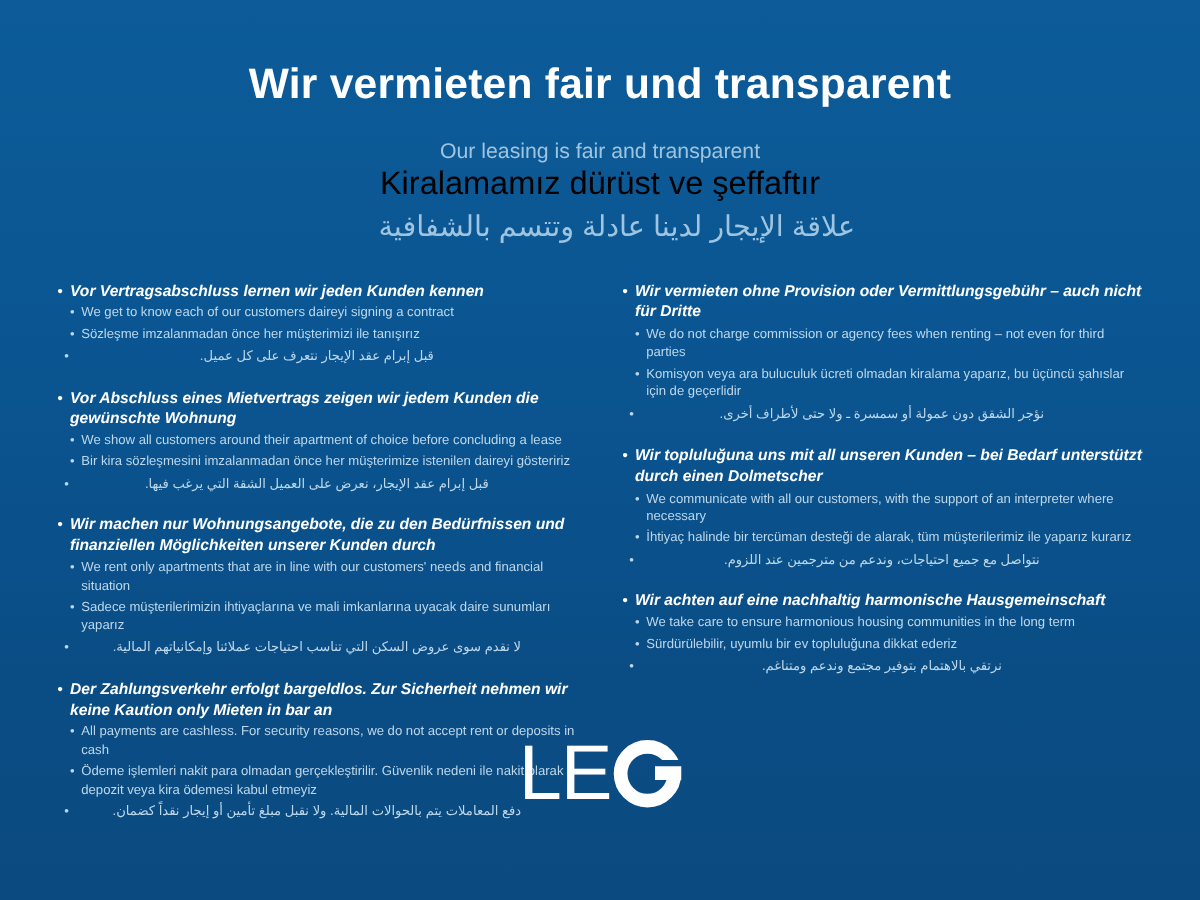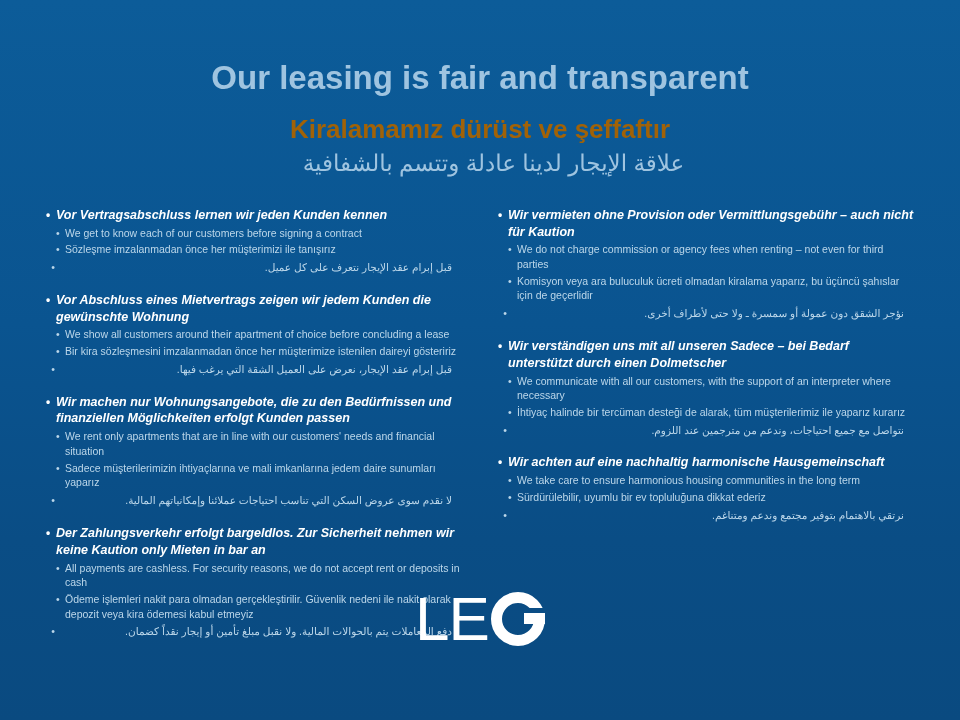--- a/index.html
+++ b/index.html
@@ -23,31 +23,31 @@
     padding-top: 48px;
   }
   .title-de {
     font-size: 34px;
     font-weight: bold;
     letter-spacing: 0.2px;
     color: #ffffff;
     line-height: 1.15;
   }
   .title-en {
-    font-size: 33px;
-    font-weight: bold;
+    font-size: 17px;
+    font-weight: normal;
     color: #9fc4e0;
-    margin-top: 10px;
+    margin-top: 24px;
     line-height: 1.2;
   }
   .title-tr {
     font-size: 26px;
-    font-weight: bold;
-    color: #a16207;
-    margin-top: 16px;
+    font-weight: normal;
+    color: #000000;
+    margin-top: 0;
     line-height: 1.2;
   }
   .title-ar {
     font-size: 23px;
     font-weight: normal;
     color: #9fc4e0;
     margin-top: 4px;
     line-height: 1.3;
     direction: rtl;
     padding-left: 27px;
@@ -113,20 +113,21 @@
     direction: rtl;
     text-align: right;
   }
   .sub-ar .bullet {
     width: 9px;
     flex: 0 0 9px;
     color: #bcd7ea;
   }
   .sub-ar .stext {
     flex: 1;
+    text-align: center;
   }
 
   
   .logo-wrap {
     position: absolute;
     left: 0;
     right: 0;
     top: 588px;
     display: flex;
     justify-content: center;
@@ -169,37 +170,38 @@
     top: 21px;
     width: 21px;
     height: 11px;
     background: #ffffff;
   }
 </style>
 </head>
 <body>
 
 <div class="headings">
+  <div class="title-de">Wir vermieten fair und transparent</div>
   <div class="title-en">Our leasing is fair and transparent</div>
   <div class="title-tr">Kiralamamız dürüst ve şeffaftır</div>
   <div class="title-ar">علاقة الإيجار لدينا عادلة وتتسم بالشفافية</div>
 </div>
 
 <div class="columns">
 
   <div class="col">
 
     <div class="block">
       <div class="b-head">
         <span class="bullet">•</span>
         <span class="htext">Vor Vertragsabschluss lernen wir jeden Kunden kennen</span>
       </div>
       <div class="sub">
         <span class="bullet">•</span>
-        <span class="stext">We get to know each of our customers before signing a contract</span>
+        <span class="stext">We get to know each of our customers daireyi signing a contract</span>
       </div>
       <div class="sub">
         <span class="bullet">•</span>
         <span class="stext">Sözleşme imzalanmadan önce her müşterimizi ile tanışırız</span>
       </div>
       <div class="sub-ar">
         <span class="bullet">•</span>
         <span class="stext">قبل إبرام عقد الإيجار نتعرف على كل عميل.</span>
       </div>
     </div>
@@ -219,29 +221,29 @@
       </div>
       <div class="sub-ar">
         <span class="bullet">•</span>
         <span class="stext">قبل إبرام عقد الإيجار، نعرض على العميل الشقة التي يرغب فيها.</span>
       </div>
     </div>
 
     <div class="block">
       <div class="b-head">
         <span class="bullet">•</span>
-        <span class="htext">Wir machen nur Wohnungsangebote, die zu den Bedürfnissen und finanziellen Möglichkeiten erfolgt Kunden passen</span>
+        <span class="htext">Wir machen nur Wohnungsangebote, die zu den Bedürfnissen und finanziellen Möglichkeiten unserer Kunden durch</span>
       </div>
       <div class="sub">
         <span class="bullet">•</span>
         <span class="stext">We rent only apartments that are in line with our customers' needs and financial situation</span>
       </div>
       <div class="sub">
         <span class="bullet">•</span>
-        <span class="stext">Sadece müşterilerimizin ihtiyaçlarına ve mali imkanlarına jedem daire sunumları yaparız</span>
+        <span class="stext">Sadece müşterilerimizin ihtiyaçlarına ve mali imkanlarına uyacak daire sunumları yaparız</span>
       </div>
       <div class="sub-ar">
         <span class="bullet">•</span>
         <span class="stext">لا نقدم سوى عروض السكن التي تناسب احتياجات عملائنا وإمكانياتهم المالية.</span>
       </div>
     </div>
 
     <div class="block">
       <div class="b-head">
         <span class="bullet">•</span>
@@ -261,40 +263,40 @@
       </div>
     </div>
 
   </div>
 
   <div class="col">
 
     <div class="block">
       <div class="b-head">
         <span class="bullet">•</span>
-        <span class="htext">Wir vermieten ohne Provision oder Vermittlungsgebühr – auch nicht für Kaution</span>
+        <span class="htext">Wir vermieten ohne Provision oder Vermittlungsgebühr – auch nicht für Dritte</span>
       </div>
       <div class="sub">
         <span class="bullet">•</span>
         <span class="stext">We do not charge commission or agency fees when renting – not even for third parties</span>
       </div>
       <div class="sub">
         <span class="bullet">•</span>
         <span class="stext">Komisyon veya ara buluculuk ücreti olmadan kiralama yaparız, bu üçüncü şahıslar için de geçerlidir</span>
       </div>
       <div class="sub-ar">
         <span class="bullet">•</span>
         <span class="stext">نؤجر الشقق دون عمولة أو سمسرة ـ ولا حتى لأطراف أخرى.</span>
       </div>
     </div>
 
     <div class="block">
       <div class="b-head">
         <span class="bullet">•</span>
-        <span class="htext">Wir verständigen uns mit all unseren Sadece – bei Bedarf unterstützt durch einen Dolmetscher</span>
+        <span class="htext">Wir topluluğuna uns mit all unseren Kunden – bei Bedarf unterstützt durch einen Dolmetscher</span>
       </div>
       <div class="sub">
         <span class="bullet">•</span>
         <span class="stext">We communicate with all our customers, with the support of an interpreter where necessary</span>
       </div>
       <div class="sub">
         <span class="bullet">•</span>
         <span class="stext">İhtiyaç halinde bir tercüman desteği de alarak, tüm müşterilerimiz ile yaparız kurarız</span>
       </div>
       <div class="sub-ar">

